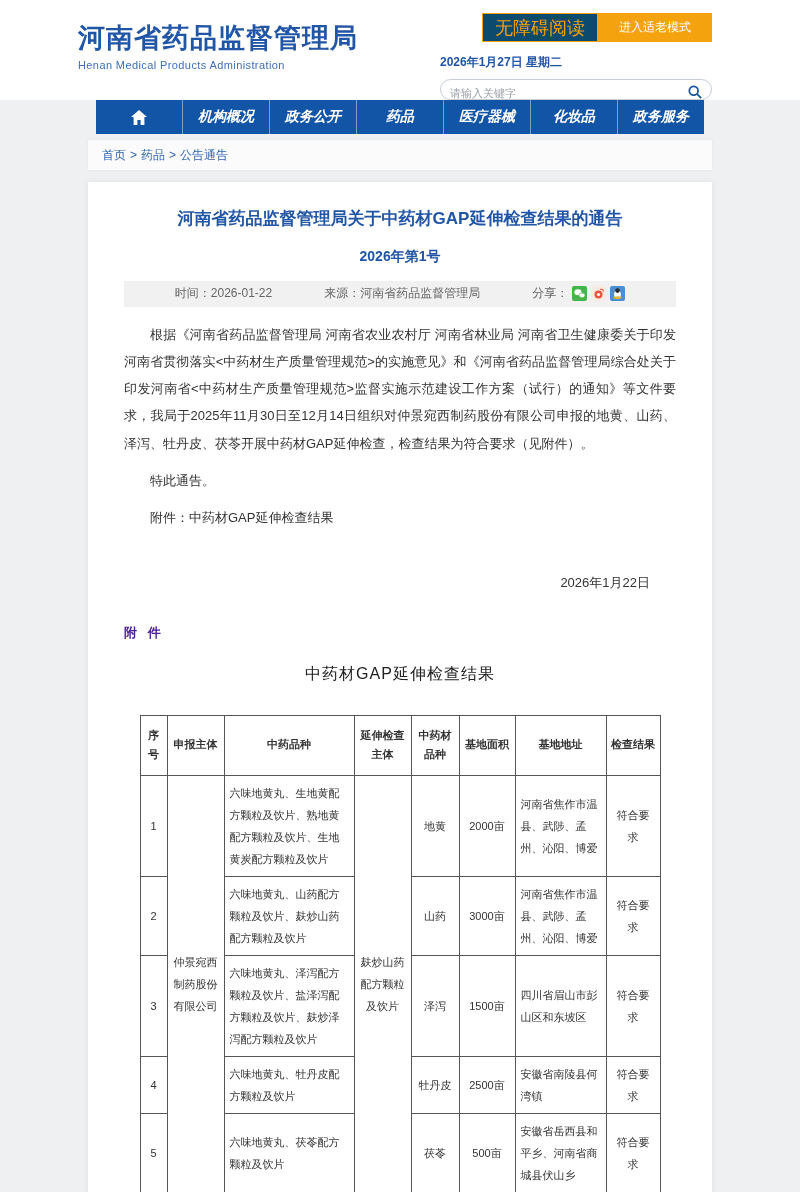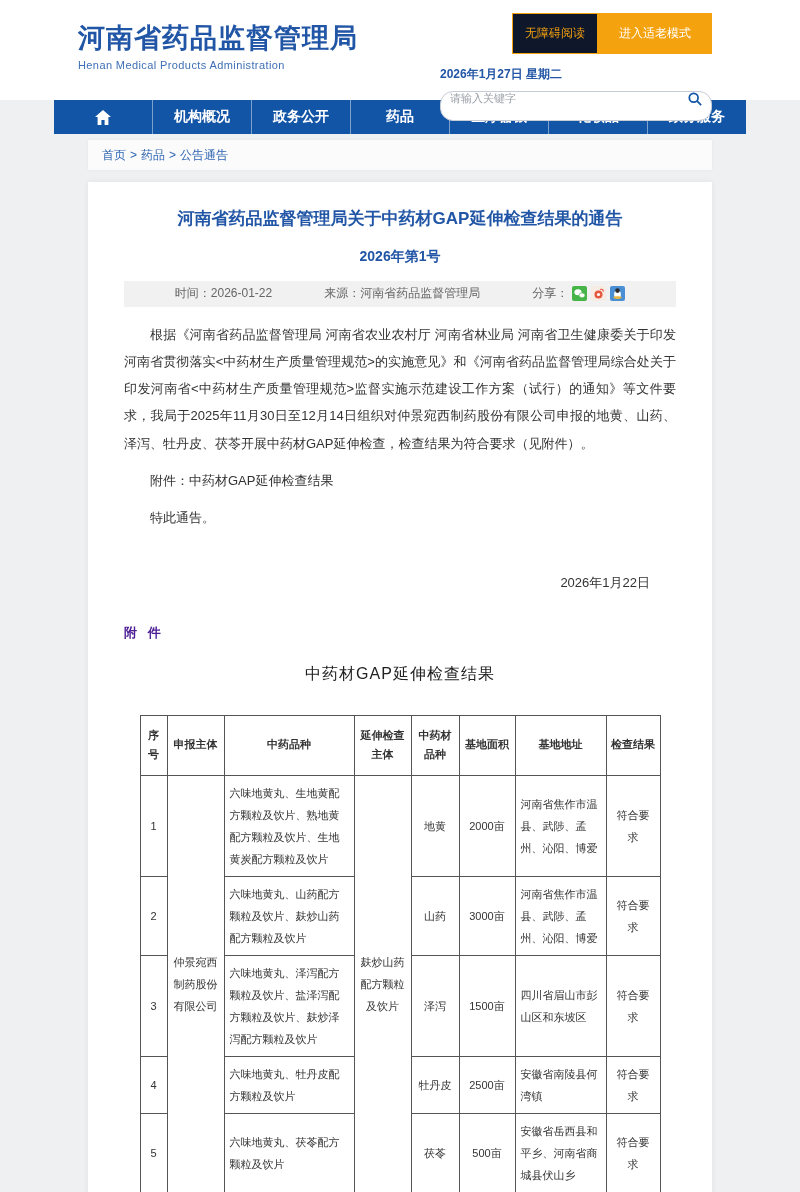--- a/index.html
+++ b/index.html
@@ -7,30 +7,30 @@
   body { background:#eff0f2; font-family:"Liberation Sans","DejaVu Sans",sans-serif; }
 
   
   .header { background:#fff; height:100px; }
   .header-inner { width:624px; margin:0 auto; position:relative; height:100%; }
   .logo { position:absolute; left:-10px; top:20px; cursor:pointer; }
   .logo-cn { font-size:27px; font-weight:bold; color:#2155a5; letter-spacing:1px; }
   .logo-en { font-size:11px; color:#3f6fb5; margin-top:3px; letter-spacing:.4px; }
   .header-right { position:absolute; right:0; top:13px; width:272px; }
   .mode-buttons { display:flex; justify-content:flex-end; }
-  .btn-accessible { background:#0f172a; border:1px solid #f5a20f; color:#f5a20f; font-size:12px; padding:11px 12px; cursor:pointer; font-family:inherit; }
+  .btn-accessible { background:#0c4a6e; border:1px solid #f5a20f; color:#f5a20f; font-size:18px; padding:1px 12px; cursor:pointer; font-family:inherit; }
   .btn-elder { background:#f5a20f; border:1px solid #f5a20f; color:#fff; font-size:12px; padding:5px 20px; cursor:pointer; font-family:inherit; }
   .header-date { color:#2155a5; font-size:12px; font-weight:bold; margin-top:12px; }
-  .searchbox { margin-top:8px; height:30px; border:1px solid #c7cdd6; border-radius:13px; background:#fff; display:flex; align-items:flex-start; padding:0 9px; }
+  .searchbox { margin-top:8px; height:21px; border:1px solid #c7cdd6; border-radius:13px; background:#fff; display:flex; align-items:flex-end; padding:0 9px; }
   .searchbox input { border:none; outline:none; flex:1; font-size:11px; color:#666; background:transparent; font-family:inherit; }
   .searchbox input::placeholder { color:#9aa0a8; }
   .search-btn { background:none; border:none; cursor:pointer; display:flex; align-items:center; padding:0; }
 
   
-  .nav { width:692px; margin:0 auto; background:#1254a5; height:34px; display:flex; }
+  .nav { width:608px; margin:0 auto; background:#1254a5; height:34px; display:flex;font-style:italic; }
   .nav-item { flex:1; display:flex; align-items:center; justify-content:center; color:#fff; font-size:14px; font-weight:bold; border-right:1px solid rgba(255,255,255,.45); cursor:pointer; }
   .nav-item:last-child { border-right:none; }
 
   
   .breadcrumb { width:624px; margin:6px auto 0; background:#fbfbfc; height:30px; display:flex; align-items:center; padding-left:14px; font-size:12px; color:#2f66b1; box-shadow:0 0 3px rgba(0,0,0,.05); }
   .breadcrumb span { margin-right:4px; }
   .crumb-link { cursor:pointer; }
 
   
   .panel { width:624px; margin:12px auto 0; background:#fff; box-shadow:0 0 6px rgba(0,0,0,.07); padding:24px 36px 30px; min-height:884px; }
@@ -127,22 +127,22 @@
             <rect width="15" height="15" rx="2" fill="#4a8fd4"></rect>
             <ellipse cx="7.5" cy="8.5" rx="3.4" ry="4" fill="#fff"></ellipse>
             <circle cx="7.5" cy="4.6" r="2.3" fill="#2b2b2b"></circle>
             <ellipse cx="7.5" cy="11.6" rx="4.2" ry="1.4" fill="#e8b33c"></ellipse>
           </svg>
       </span>
     </span>
   </div>
 
   <p class="body-p first">根据《河南省药品监督管理局 河南省农业农村厅 河南省林业局 河南省卫生健康委关于印发河南省贯彻落实&lt;中药材生产质量管理规范&gt;的实施意见》和《河南省药品监督管理局综合处关于印发河南省&lt;中药材生产质量管理规范&gt;监督实施示范建设工作方案（试行）的通知》等文件要求，我局于2025年11月30日至12月14日组织对仲景宛西制药股份有限公司申报的地黄、山药、泽泻、牡丹皮、茯苓开展中药材GAP延伸检查，检查结果为符合要求（见附件）。</p>
+  <p class="body-p">特此通告。</p>
   <p class="body-p">附件：中药材GAP延伸检查结果</p>
-  <p class="body-p">特此通告。</p>
 
   <div class="sign-date">2026年1月22日</div>
   <div class="attach-heading">附   件</div>
   <div class="attach-title">中药材GAP延伸检查结果</div>
 
   <table class="gap">
     <colgroup>
       <col style="width:27px">
         <col style="width:57px">
         <col style="width:130px">

